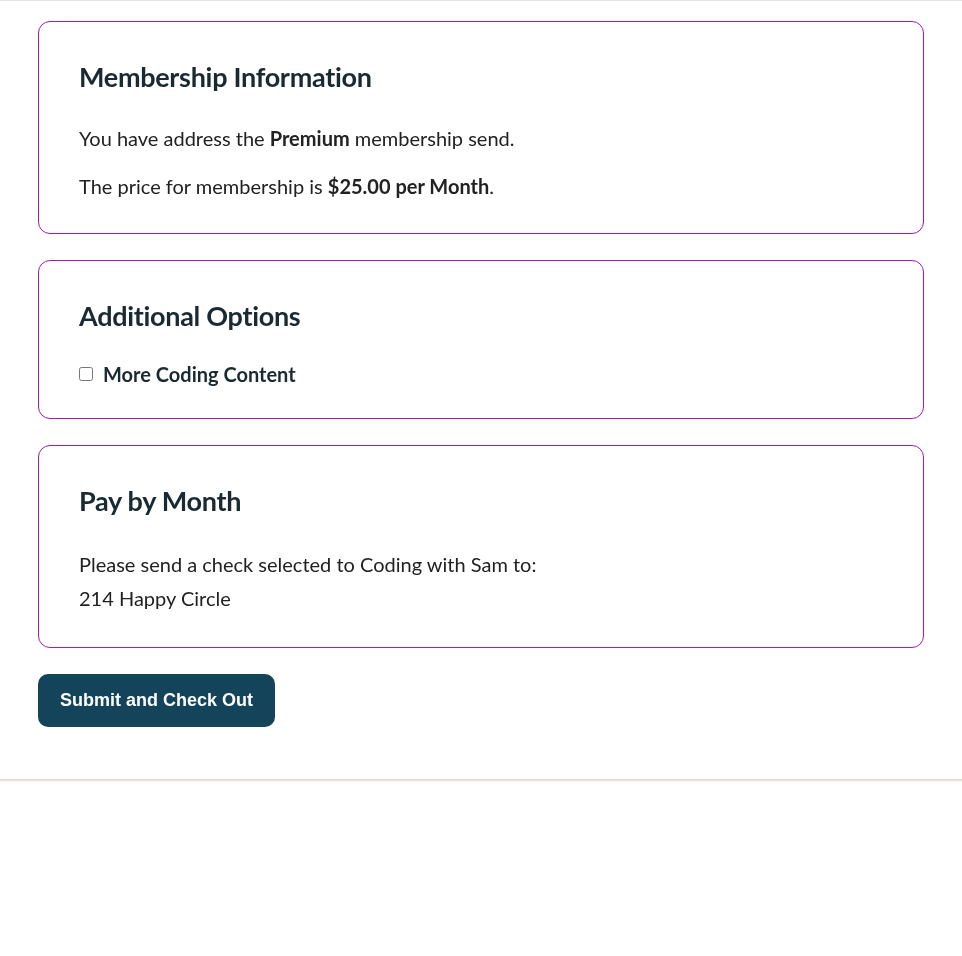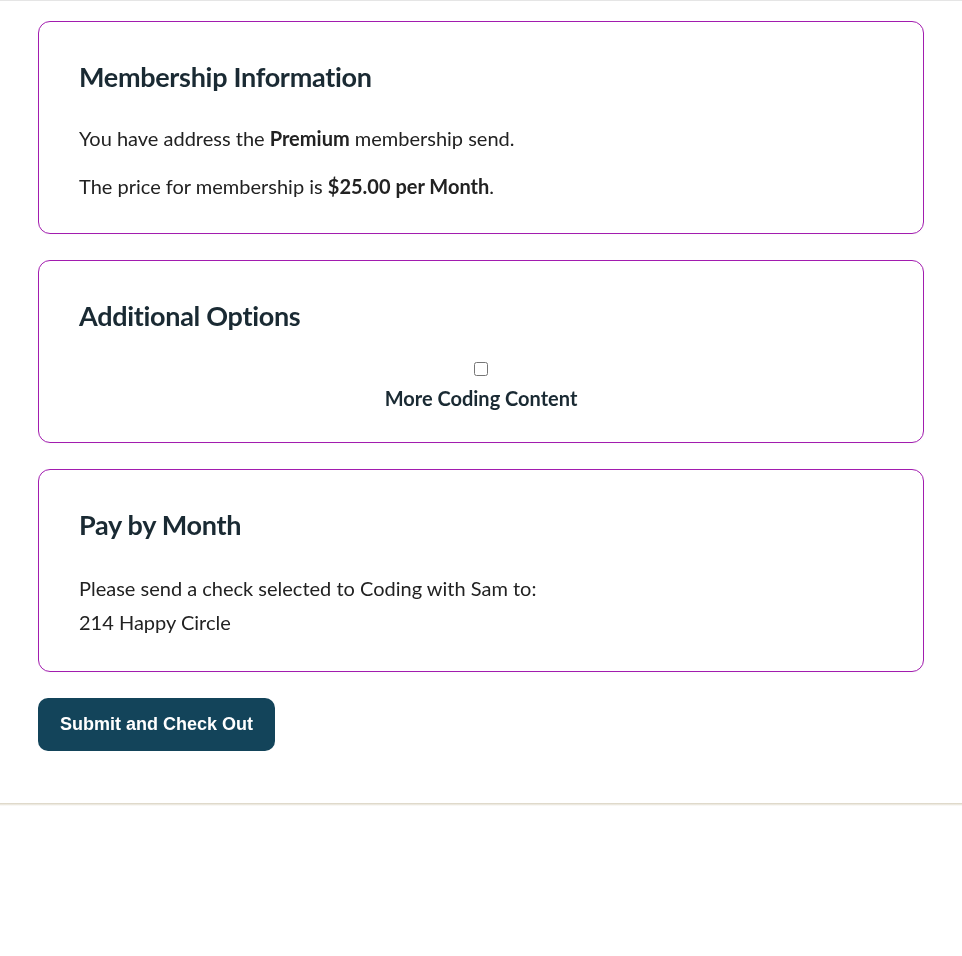--- a/index.html
+++ b/index.html
@@ -47,21 +47,20 @@
     .card strong {
       font-weight: 700;
     }
     .option-row {
       display: flex;
       align-items: center;
       gap: 10px;
       font-size: 20px;
       font-weight: 700;
       color: #1a2a33;
-      flex-direction: column;
     }
     .option-row input[type="checkbox"] {
       width: 14px;
       height: 14px;
       cursor: pointer;
     }
     .address-block {
       font-size: 20px;
       line-height: 1.7;
       color: #222;

